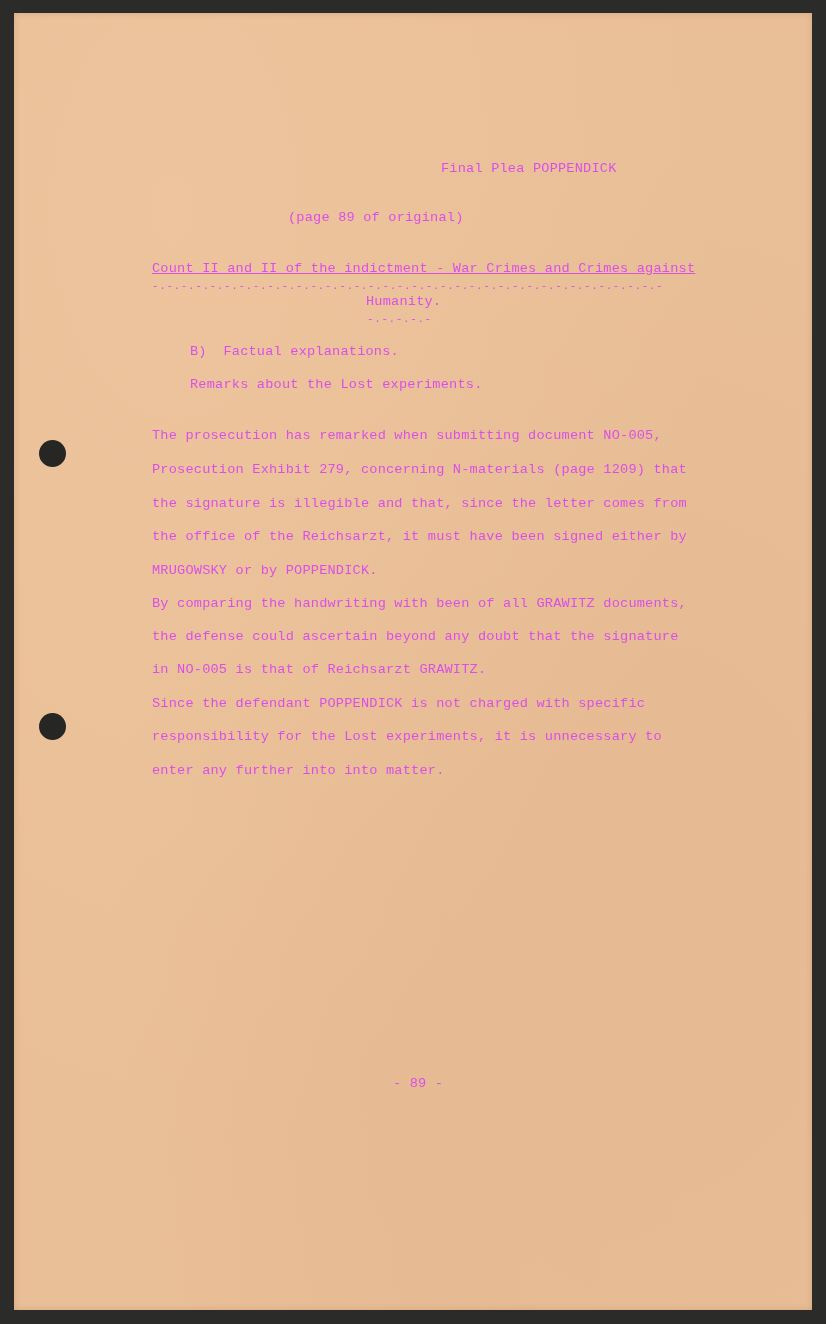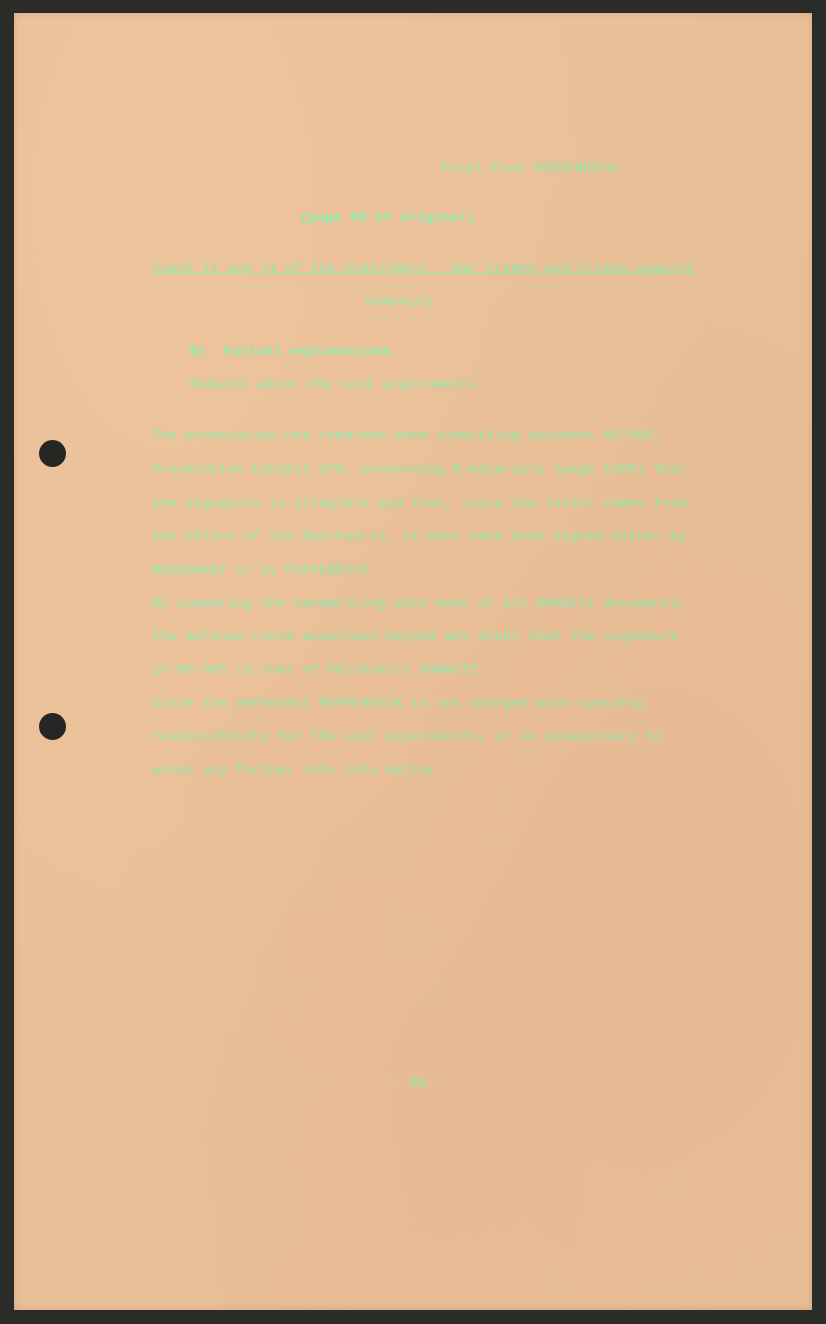--- a/index.html
+++ b/index.html
@@ -33,32 +33,32 @@
       border-radius: 50%;
       background: #262624;
     }
     .hole.h1 { left: 39px; top: 440px; }
     .hole.h2 { left: 39px; top: 713px; }
 
     .typed {
       position: absolute;
       font-family: "Liberation Mono", "DejaVu Sans Mono", monospace;
       font-size: 13.6px;
-      color: #86efac;
+      color: #d946ef;
       white-space: pre;
       letter-spacing: 0.2px;
       opacity: 0.92;
     }
     .header-title { left: 441px; top: 161px; }
-    .page-ref { left: 300px; top: 210px; font-weight: bold; }
+    .page-ref { left: 288px; top: 210px; }
     .count-line { left: 152px; top: 261px; text-decoration: underline; }
     .dash-line { left: 152px; top: 280px; font-size: 11px; letter-spacing: 0.6px; }
     .humanity { left: 366px; top: 294px; }
     .dash-short { left: 367px; top: 313px; font-size: 11px; letter-spacing: 0.6px; }
-    .section-b { left: 190px; top: 344px; font-weight: bold; }
+    .section-b { left: 190px; top: 344px; }
     .remarks {
       left: 190px; top: 377px;
       text-decoration-thickness: 1px;
       text-underline-offset: 4px;
     }
     .body-line { left: 152px; }
     .page-number { left: 393px; top: 1076px; }
   </style>
 </head>
 <body>

